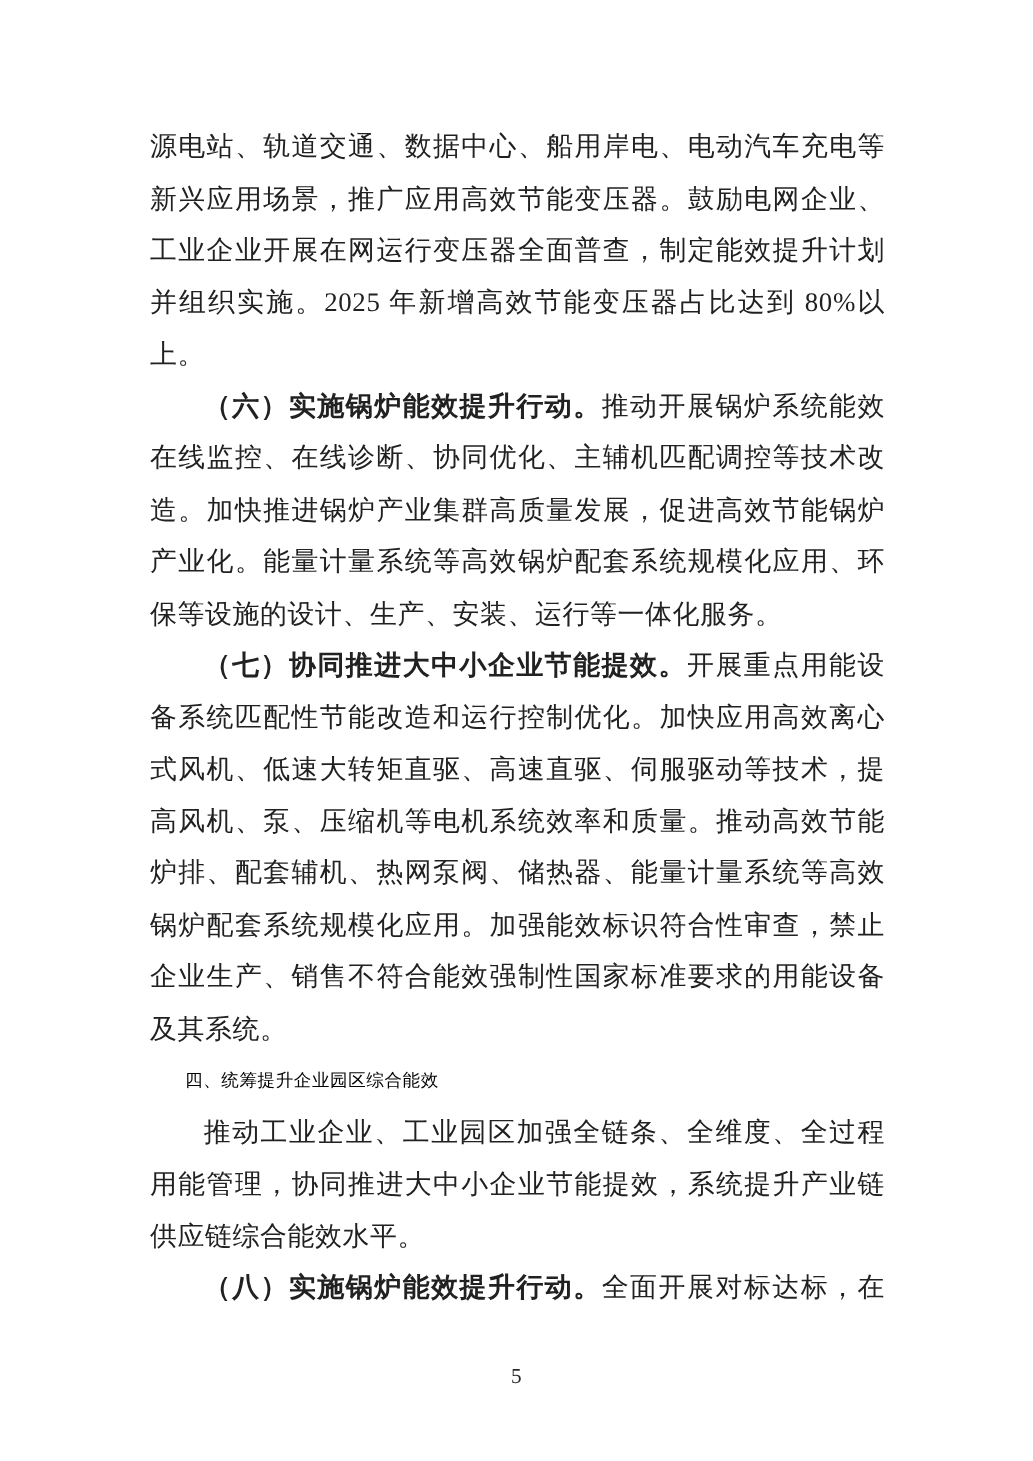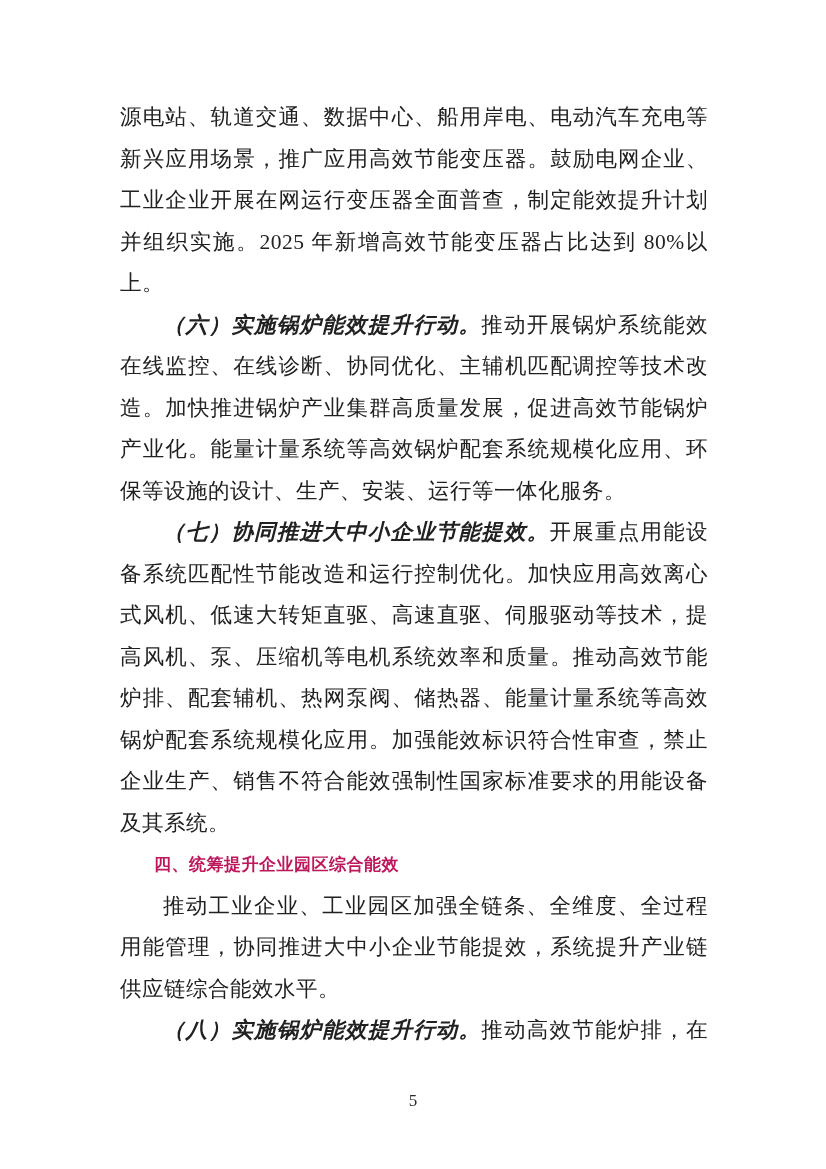--- a/index.html
+++ b/index.html
@@ -32,30 +32,29 @@
     text-indent: 2em;
   }
   .para.no-indent {
     text-indent: 0;
   }
   .para.runover {
     text-align-last: justify;
   }
   .lead {
     font-weight: 700;
-    font-style: italic;
   }
   .heading {
     margin: 0;
     text-indent: 2em;
-    font-weight: 700;
-    font-size: 17px;
+    font-weight: 400;
+    font-size: 14px;
     line-height: 41.5px;
     font-family: "Liberation Sans", "DejaVu Sans", sans-serif;
-    color: #be185d;
+    color: #000000;
   }
   .footer {
     position: absolute;
     left: 0;
     right: 0;
     bottom: 58px;
     text-align: center;
     font-size: 17px;
     color: #2b2b2b;
   }
@@ -69,18 +68,18 @@
     <p class="para no-indent"><span>源电站、轨道交通、数据中心、船用岸电、电动汽车充电等新兴应用场景，推广应用高效节能变压器。鼓励电网企业、工业企业开展在网运行变压器全面普查，制定能效提升计划并组织实施。2025 年新增高效节能变压器占比达到 80%以上。</span></p>
 
     <p class="para"><span class="lead">（六）实施锅炉能效提升行动。</span><span>推动开展锅炉系统能效在线监控、在线诊断、协同优化、主辅机匹配调控等技术改造。加快推进锅炉产业集群高质量发展，促进高效节能锅炉产业化。能量计量系统等高效锅炉配套系统规模化应用、环保等设施的设计、生产、安装、运行等一体化服务。</span></p>
 
     <p class="para"><span class="lead">（七）协同推进大中小企业节能提效。</span><span>开展重点用能设备系统匹配性节能改造和运行控制优化。加快应用高效离心式风机、低速大转矩直驱、高速直驱、伺服驱动等技术，提高风机、泵、压缩机等电机系统效率和质量。推动高效节能炉排、配套辅机、热网泵阀、储热器、能量计量系统等高效锅炉配套系统规模化应用。加强能效标识符合性审查，禁止企业生产、销售不符合能效强制性国家标准要求的用能设备及其系统。</span></p>
 
     <h2 class="heading">四、统筹提升企业园区综合能效</h2>
 
     <p class="para"><span>推动工业企业、工业园区加强全链条、全维度、全过程用能管理，协同推进大中小企业节能提效，系统提升产业链供应链综合能效水平。</span></p>
 
-    <p class="para runover"><span class="lead">（八）实施锅炉能效提升行动。</span><span>推动高效节能炉排，在</span></p>
+    <p class="para runover"><span class="lead">（八）实施锅炉能效提升行动。</span><span>全面开展对标达标，在</span></p>
 
   </div>
 
   <div class="footer">5</div>
 </div>
 
 </body></html>

